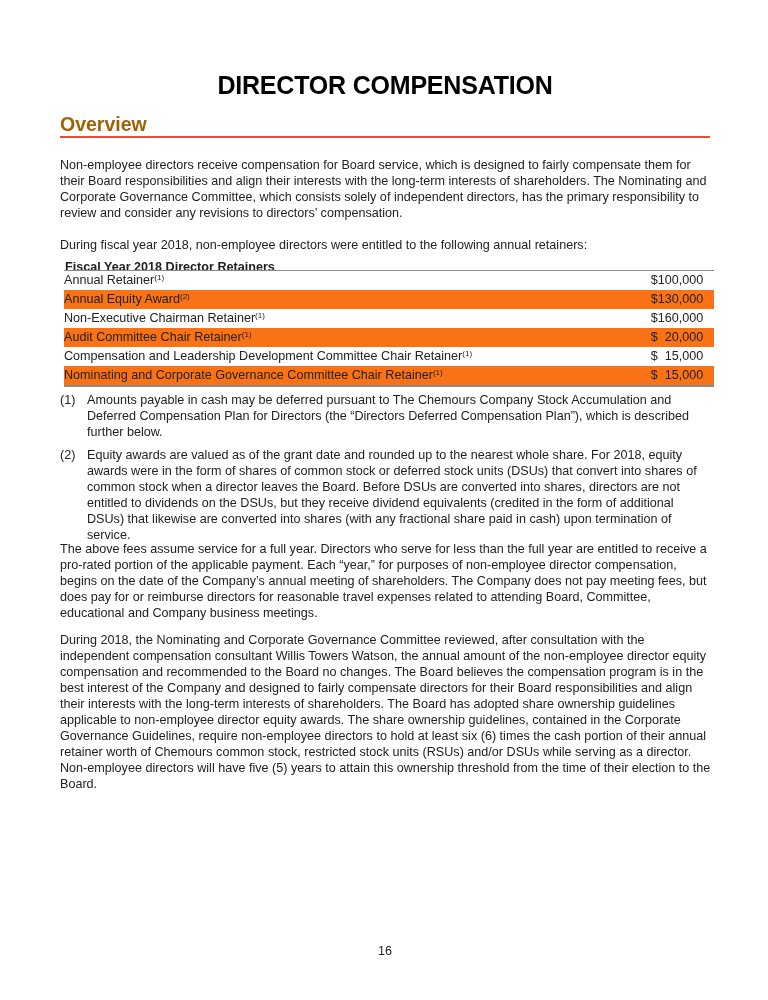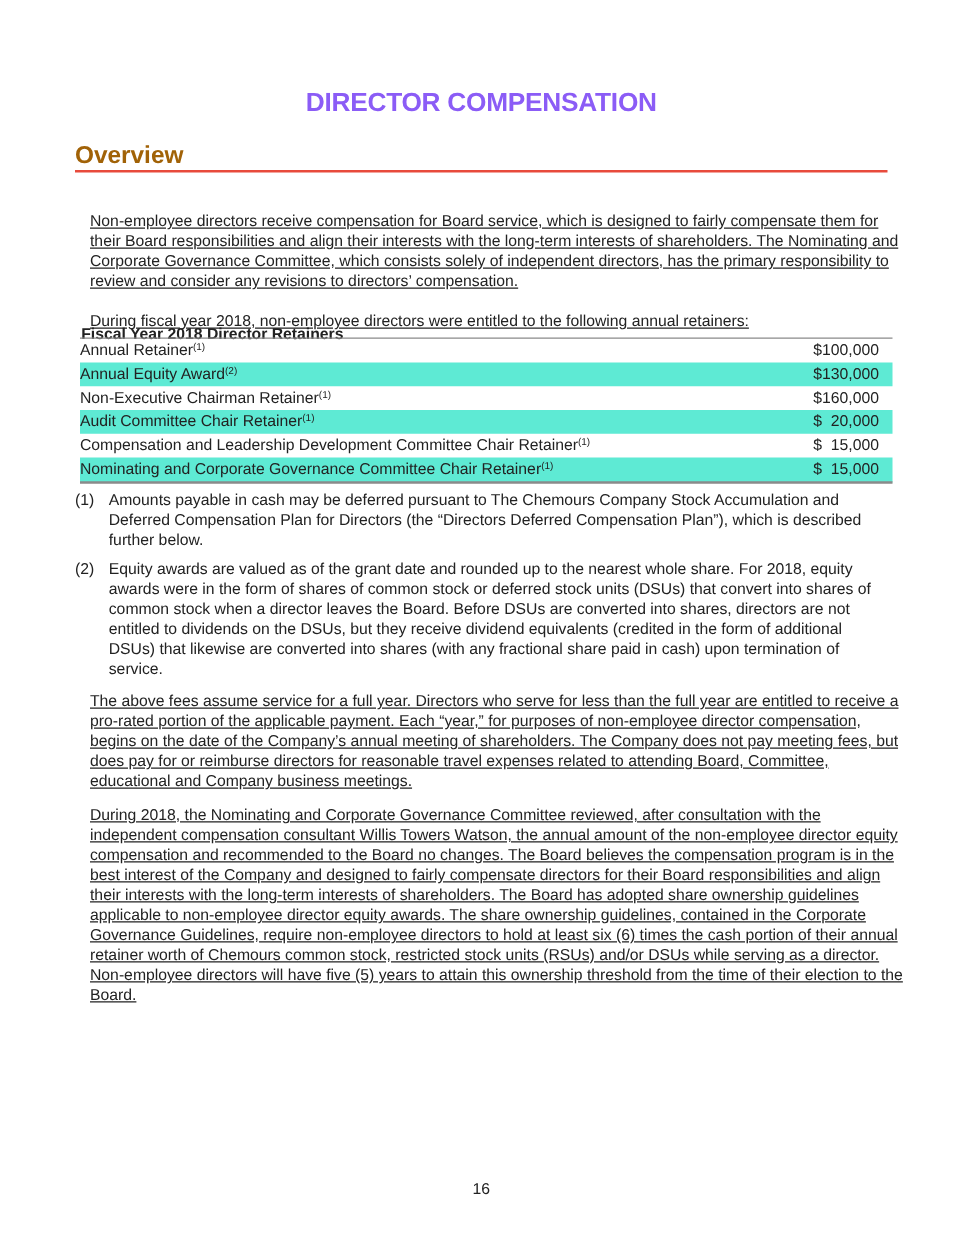--- a/index.html
+++ b/index.html
@@ -3,40 +3,40 @@
   <meta charset="utf-8">
   <style>
     html, body { margin: 0; padding: 0; background: #ffffff; }
     body {
       width: 768px; height: 1000px; position: relative; overflow: hidden;
       font-family: "Liberation Sans", sans-serif; color: #222222;
     }
     .page { position: absolute; left: 60px; top: 0; width: 650px; }
     .title {
       position: absolute; left: 0; top: 71px; width: 650px; text-align: center;
-      font-size: 21px; font-weight: bold; color: #8b5cf6; letter-spacing: -0.2px;
+      font-size: 25px; font-weight: bold; color: #000000; letter-spacing: -0.2px;
       margin: 0;
     }
     .section-head {
       position: absolute; left: 0; top: 113px; width: 650px;
       font-size: 19.5px; font-weight: bold; color: #a16207; margin: 0;
       padding-bottom: 1px; border-bottom: 2.5px solid #e84b3c; line-height: 22px;
     }
-    .body-text { font-size: 12.6px; line-height: 16px; margin: 12px; text-decoration: underline; }
+    .body-text { font-size: 12.6px; line-height: 16px; margin: 0; }
     p.para { position: absolute; left: 0; width: 652px; }
     .p1 { top: 157px; }
     .p2 { top: 237px; }
     .table-title { position: absolute; left: 0; top: 255px; font-size: 12.6px; font-weight: bold; margin: 5px; }
     table.retainers {
       position: absolute; left: 4px; top: 270px; width: 650px; border-collapse: collapse;
       border-top: 1.5px solid #8a8a8a; border-bottom: 2px solid #8a8a8a;
       font-size: 12.6px;
     }
     table.retainers td { padding: 0; height: 19px; line-height: 19px; }
-    table.retainers tr.shaded td { background: #5eead4; }
+    table.retainers tr.shaded td { background: #f97316; }
     td.amount { text-align: center; white-space: pre; }
     sup { font-size: 8px; vertical-align: 4px; line-height: 0; }
     ol.notes { position: absolute; left: 0; top: 392px; width: 652px; margin: 0; padding: 0; list-style: none; }
     ol.notes li { position: relative; padding-left: 27px; margin-bottom: 7px; font-size: 12.6px; line-height: 16px; }
     ol.notes li .marker { position: absolute; left: 0; top: 0; }
     .p3 { top: 541px; }
     .p4 { top: 632px; }
     .page-number { position: absolute; left: 0; top: 944px; width: 650px; text-align: center; font-size: 12.6px; }
   </style>
 </head>

